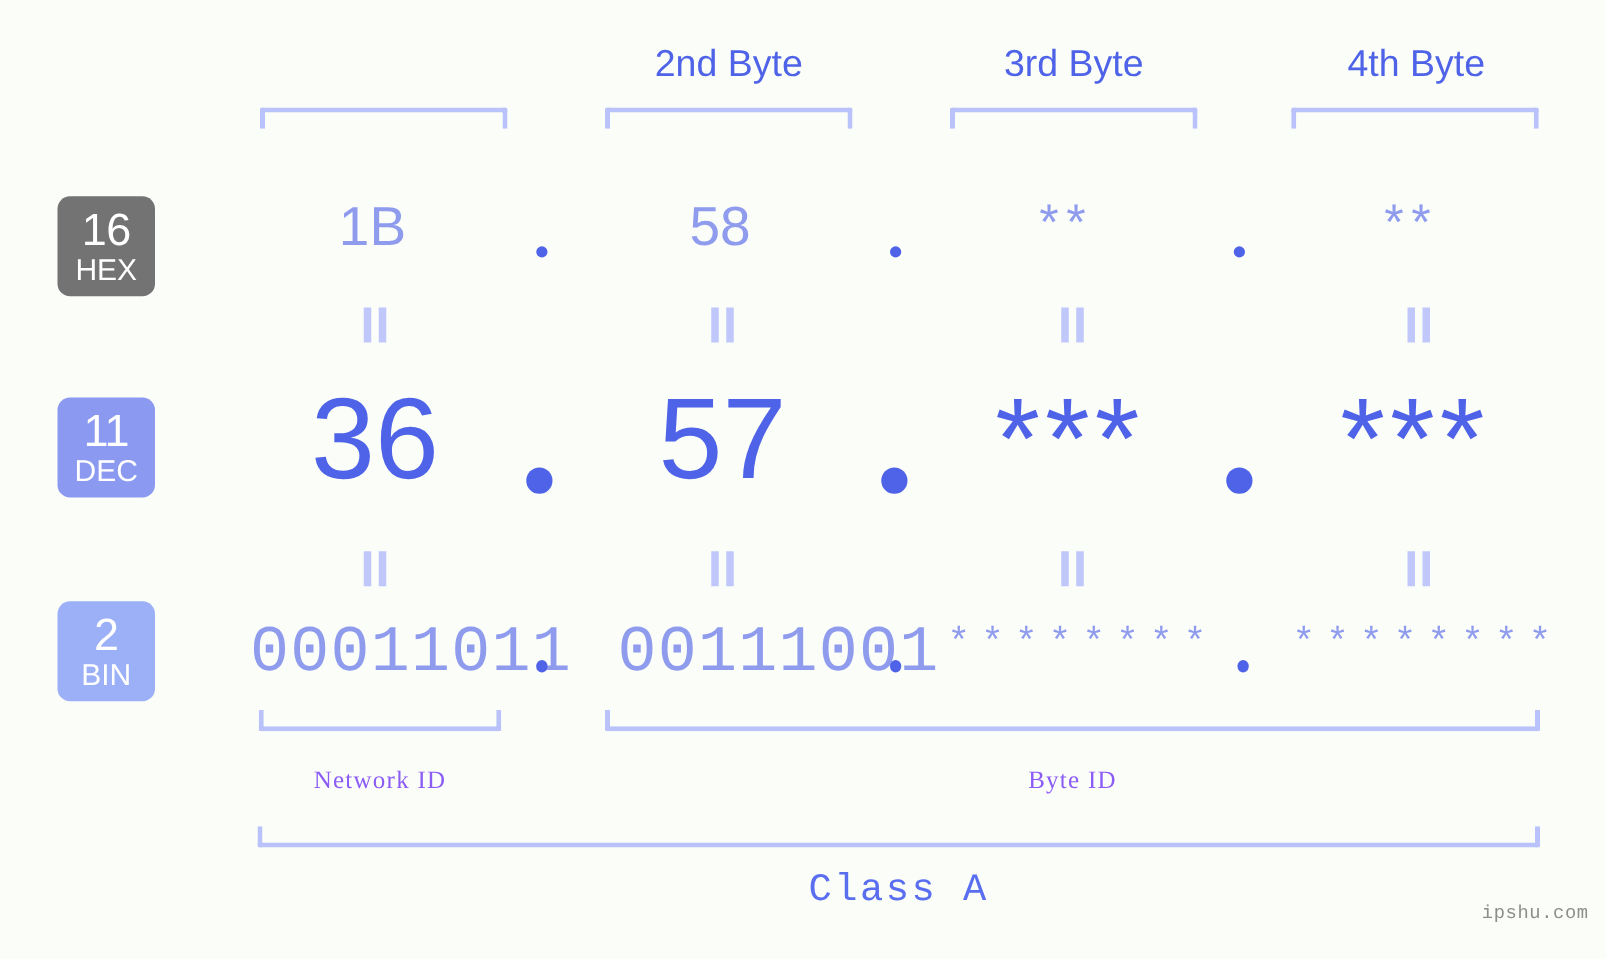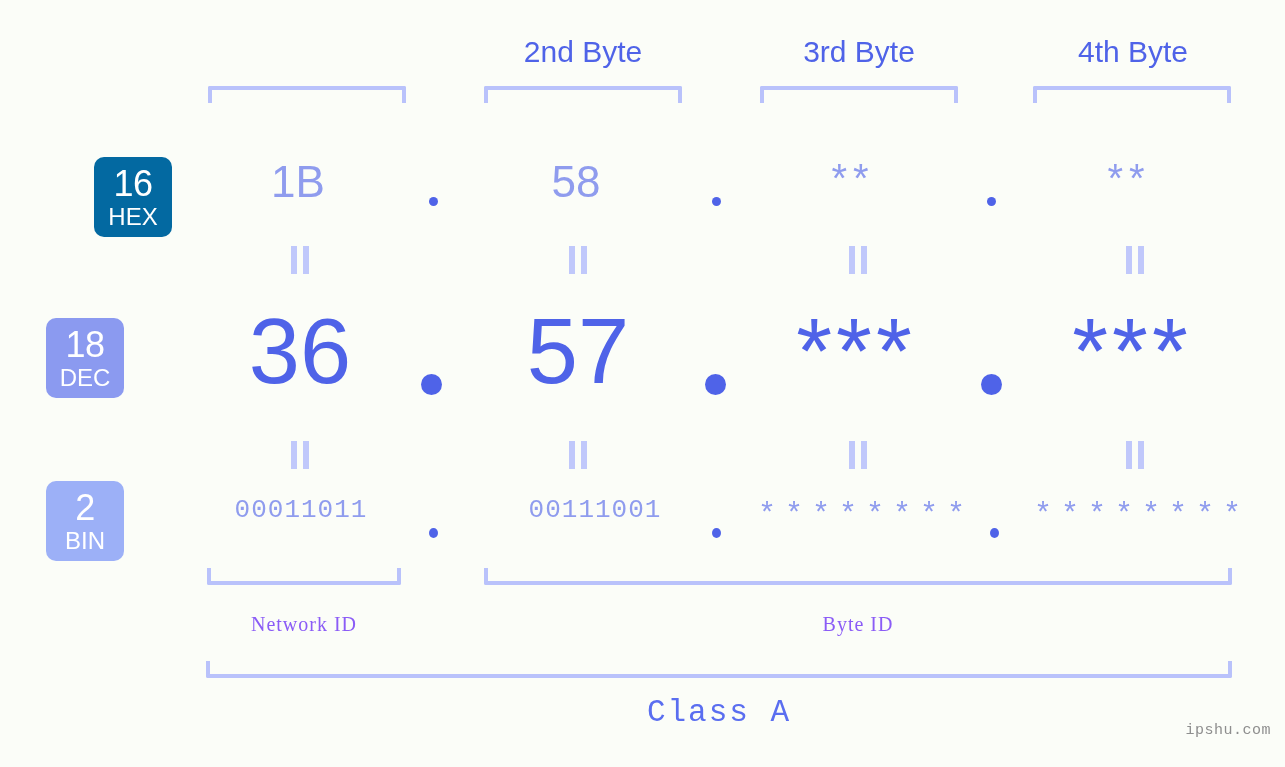--- a/index.html
+++ b/index.html
@@ -107,21 +107,21 @@
     color: #4f63e8;
     font-family: "Liberation Sans", sans-serif;
     top: 305px;
     height: 100px;
   }
   .dec-row .cell.masked {
     letter-spacing: 4px;
   }
 
   .bin-row .cell {
-    font-size: 26px;
+    font-size: 52px;
     color: #8f9cee;
     font-family: "Liberation Mono", monospace;
     top: 497px;
     height: 44px;
     letter-spacing: 1px;
   }
   .bin-row .cell.masked {
     font-size: 30px;
     letter-spacing: 9px;
     top: 500px;
@@ -192,26 +192,26 @@
 
   <div class="byte-label" style="left:478px; width:210px;">2nd Byte</div>
   <div class="byte-label" style="left:755px; width:208px;">3rd Byte</div>
   <div class="byte-label" style="left:1029px; width:208px;">4th Byte</div>
 
   <div class="bracket-top" style="left:208px; top:86px; width:198px;"></div>
   <div class="bracket-top" style="left:484px; top:86px; width:198px;"></div>
   <div class="bracket-top" style="left:760px; top:86px; width:198px;"></div>
   <div class="bracket-top" style="left:1033px; top:86px; width:198px;"></div>
 
-  <div class="badge" style="top:157px; background:#0369a1;margin-left:48px;">
+  <div class="badge" style="top:157px; background:#737373;">
     <span class="num">16</span>
     <span class="base">HEX</span>
   </div>
   <div class="badge" style="top:318px; background:#8b9af0;">
-    <span class="num">18</span>
+    <span class="num">11</span>
     <span class="base">DEC</span>
   </div>
   <div class="badge" style="top:481px; background:#9cb0f7;">
     <span class="num">2</span>
     <span class="base">BIN</span>
   </div>
 
   <div class="hex-row">
     <div class="cell" style="left:200px; width:196px;">1B</div>
     <div class="cell" style="left:478px; width:196px;">58</div>

